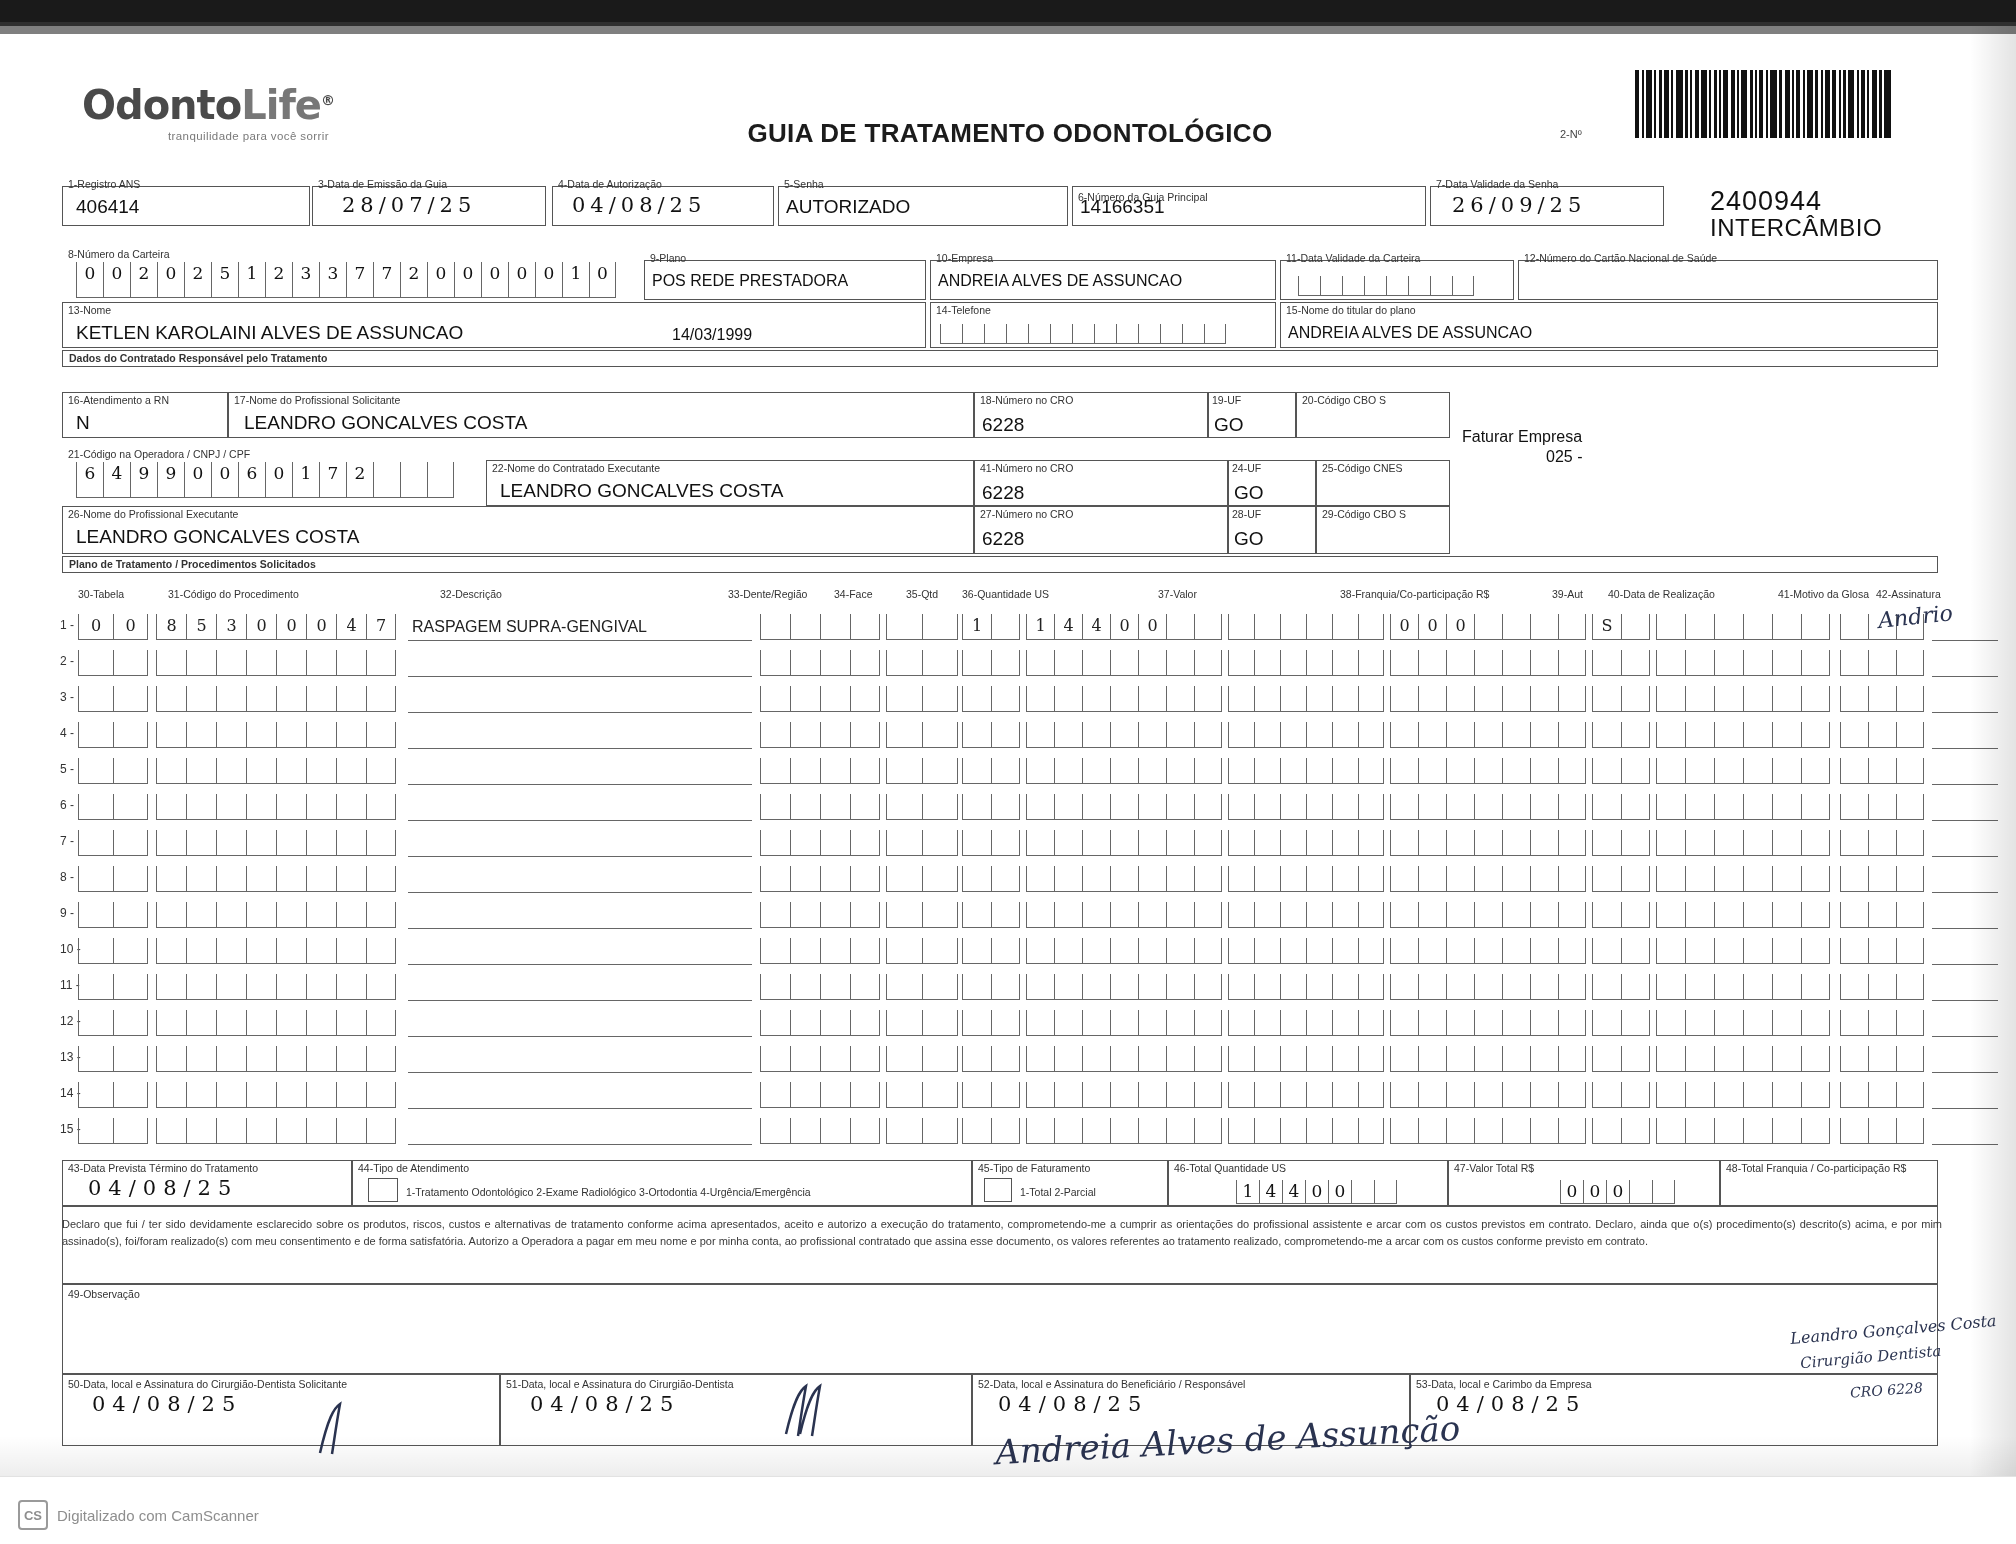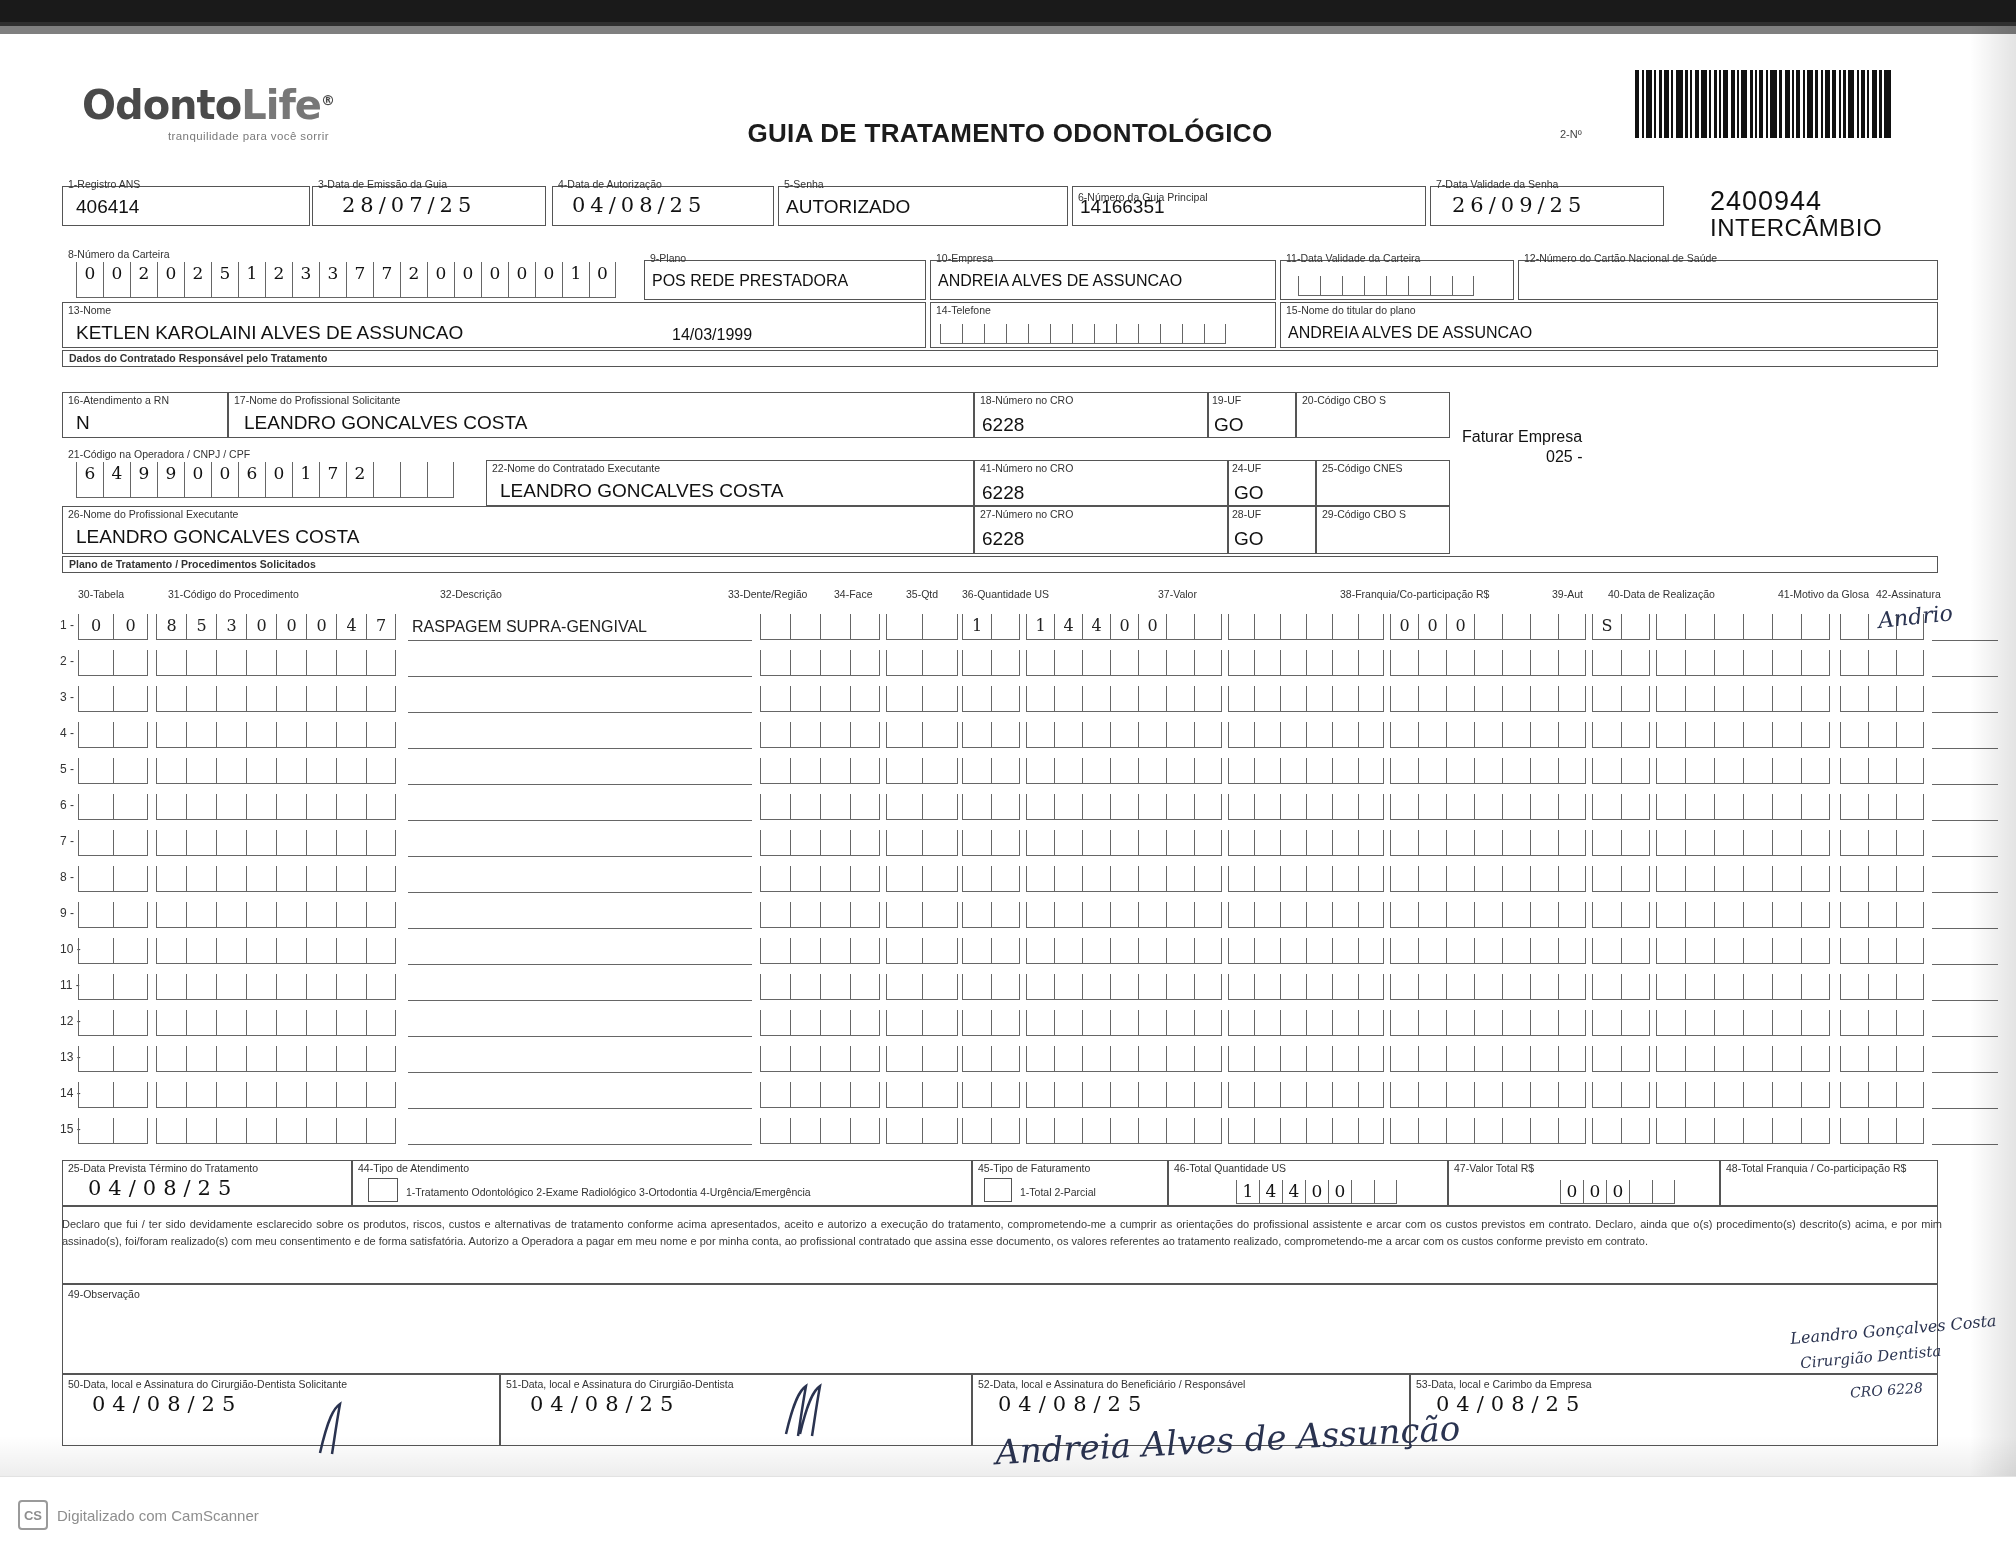--- a/index.html
+++ b/index.html
@@ -1448,21 +1448,21 @@
           <i style="display: block; width: 28px; height: 100%; box-sizing: border-box; border-left: 1px solid rgb(102, 102, 102); border-bottom: 1px solid rgb(102, 102, 102); font-style: normal; font-family: &quot;DejaVu Serif&quot;, serif; font-size: 16px; text-align: center; line-height: 1.5;"></i>
           <i style="display: block; width: 28px; height: 100%; box-sizing: border-box; border-left: 1px solid rgb(102, 102, 102); border-bottom: 1px solid rgb(102, 102, 102); border-right: 1px solid rgb(102, 102, 102); font-style: normal; font-family: &quot;DejaVu Serif&quot;, serif; font-size: 16px; text-align: center; line-height: 1.5;"></i>
         </div>
         <div style="position: absolute; left: 1872px; top: 2px; width: 66px; height: 26px; border-bottom: 1px solid rgb(102, 102, 102);"></div>
       </div>
     </div>
 
   <div class="scribble" style="left:1878px;top:604px;font-size:22px;transform:rotate(-6deg);">Andrio</div>
 
   <div class="box" style="left:62px;top:1160px;width:290px;height:46px;"></div>
-  <div class="lbl" style="left:68px;top:1162px;">25-Data Prevista Término do Tratamento</div>
+  <div class="lbl" style="left:68px;top:1162px;">43-Data Prevista Término do Tratamento</div>
   <div class="val hand" style="left:88px;top:1176px;letter-spacing:7px;">04/08/25</div>
 
   <div class="box" style="left:352px;top:1160px;width:620px;height:46px;"></div>
   <div class="lbl" style="left:358px;top:1162px;">44-Tipo de Atendimento</div>
   <div class="box" style="left:368px;top:1178px;width:30px;height:24px;"></div>
   <div class="lbl" style="left:406px;top:1186px;">1-Tratamento Odontológico  2-Exame Radiológico  3-Ortodontia  4-Urgência/Emergência</div>
 
   <div class="box" style="left:972px;top:1160px;width:196px;height:46px;"></div>
   <div class="lbl" style="left:978px;top:1162px;">45-Tipo de Faturamento</div>
   <div class="box" style="left:984px;top:1178px;width:28px;height:24px;"></div>

